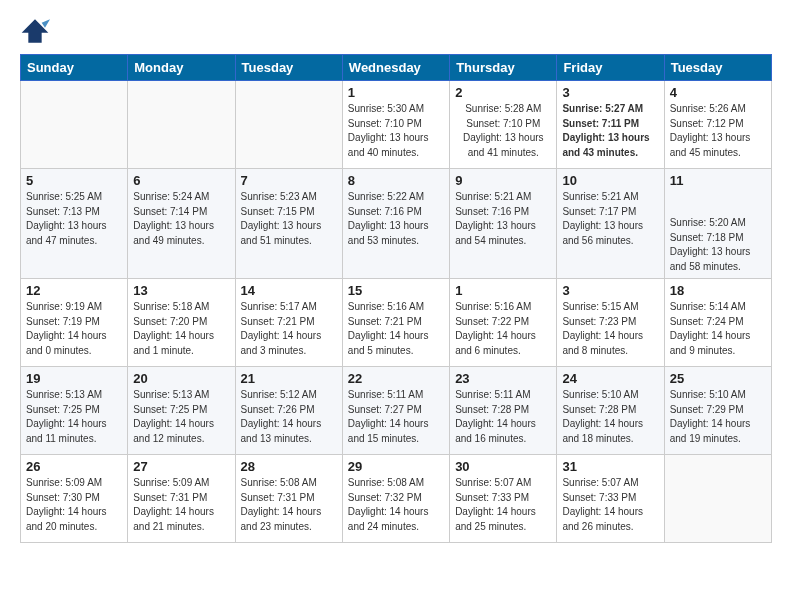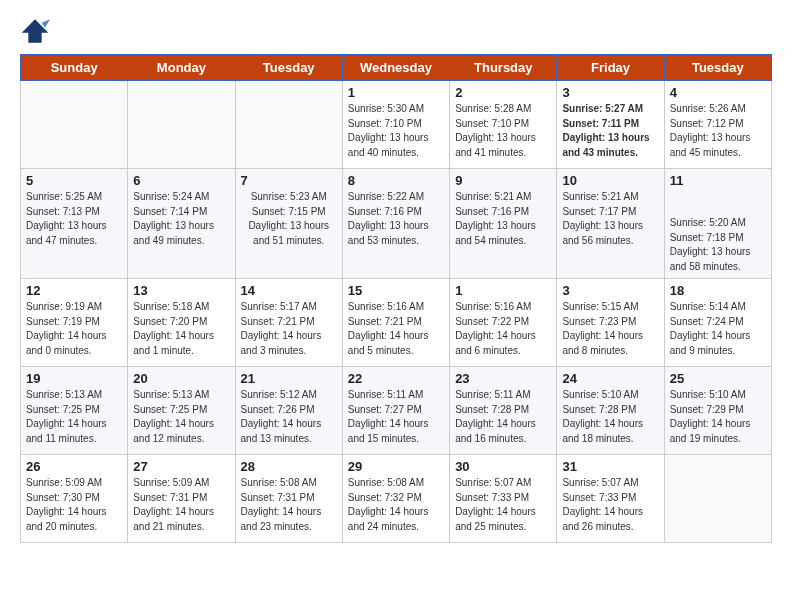--- a/index.html
+++ b/index.html
@@ -47,26 +47,26 @@
       font-size: 16px;
       color: #333;
       font-weight: normal;
     }
     .calendar {
       width: 100%;
       border-collapse: collapse;
       margin-top: 8px;
     }
     .calendar th {
-      background: #c2410c;
+      background: #0369a1;
       color: #fff;
       font-size: 13px;
       font-weight: bold;
       padding: 5px 6px;
-      text-align: center;
+      text-align: left;
       border: 1px solid #3366cc;
       margin-top: 12px;
     }
     .calendar td {
       vertical-align: top;
       border: 1px solid #ccc;
       padding: 4px 5px;
       width: calc(100% / 7);
       min-height: 80px;
       background: #fff;
@@ -135,21 +135,21 @@
           <td class="empty-cell"></td>
           <td>
             <span class="day-number">1</span>
             <div class="day-info" style="white-space: pre-line;">Sunrise: 5:30 AM
 Sunset: 7:10 PM
 Daylight: 13 hours
 and 40 minutes.</div>
           </td>
           <td>
             <span class="day-number">2</span>
-            <div class="day-info" style="white-space: pre-line;">Sunrise: 5:28 AM
+            <div class="day-info" style="white-space: pre-line; text-align: center;">Sunrise: 5:28 AM
 Sunset: 7:10 PM
 Daylight: 13 hours
 and 41 minutes.</div>
           </td>
           <td>
             <span class="day-number">3</span>
             <div class="day-info" style="white-space: pre-line; font-weight: bold;">Sunrise: 5:27 AM
 Sunset: 7:11 PM
 Daylight: 13 hours
 and 43 minutes.</div>
@@ -172,21 +172,21 @@
           </td>
           <td>
             <span class="day-number">6</span>
             <div class="day-info" style="white-space: pre-line;">Sunrise: 5:24 AM
 Sunset: 7:14 PM
 Daylight: 13 hours
 and 49 minutes.</div>
           </td>
           <td>
             <span class="day-number">7</span>
-            <div class="day-info" style="white-space: pre-line; text-align: center;">Sunrise: 5:23 AM
+            <div class="day-info" style="white-space: pre-line;">Sunrise: 5:23 AM
 Sunset: 7:15 PM
 Daylight: 13 hours
 and 51 minutes.</div>
           </td>
           <td>
             <span class="day-number">8</span>
             <div class="day-info" style="white-space: pre-line;">Sunrise: 5:22 AM
 Sunset: 7:16 PM
 Daylight: 13 hours
 and 53 minutes.</div>

